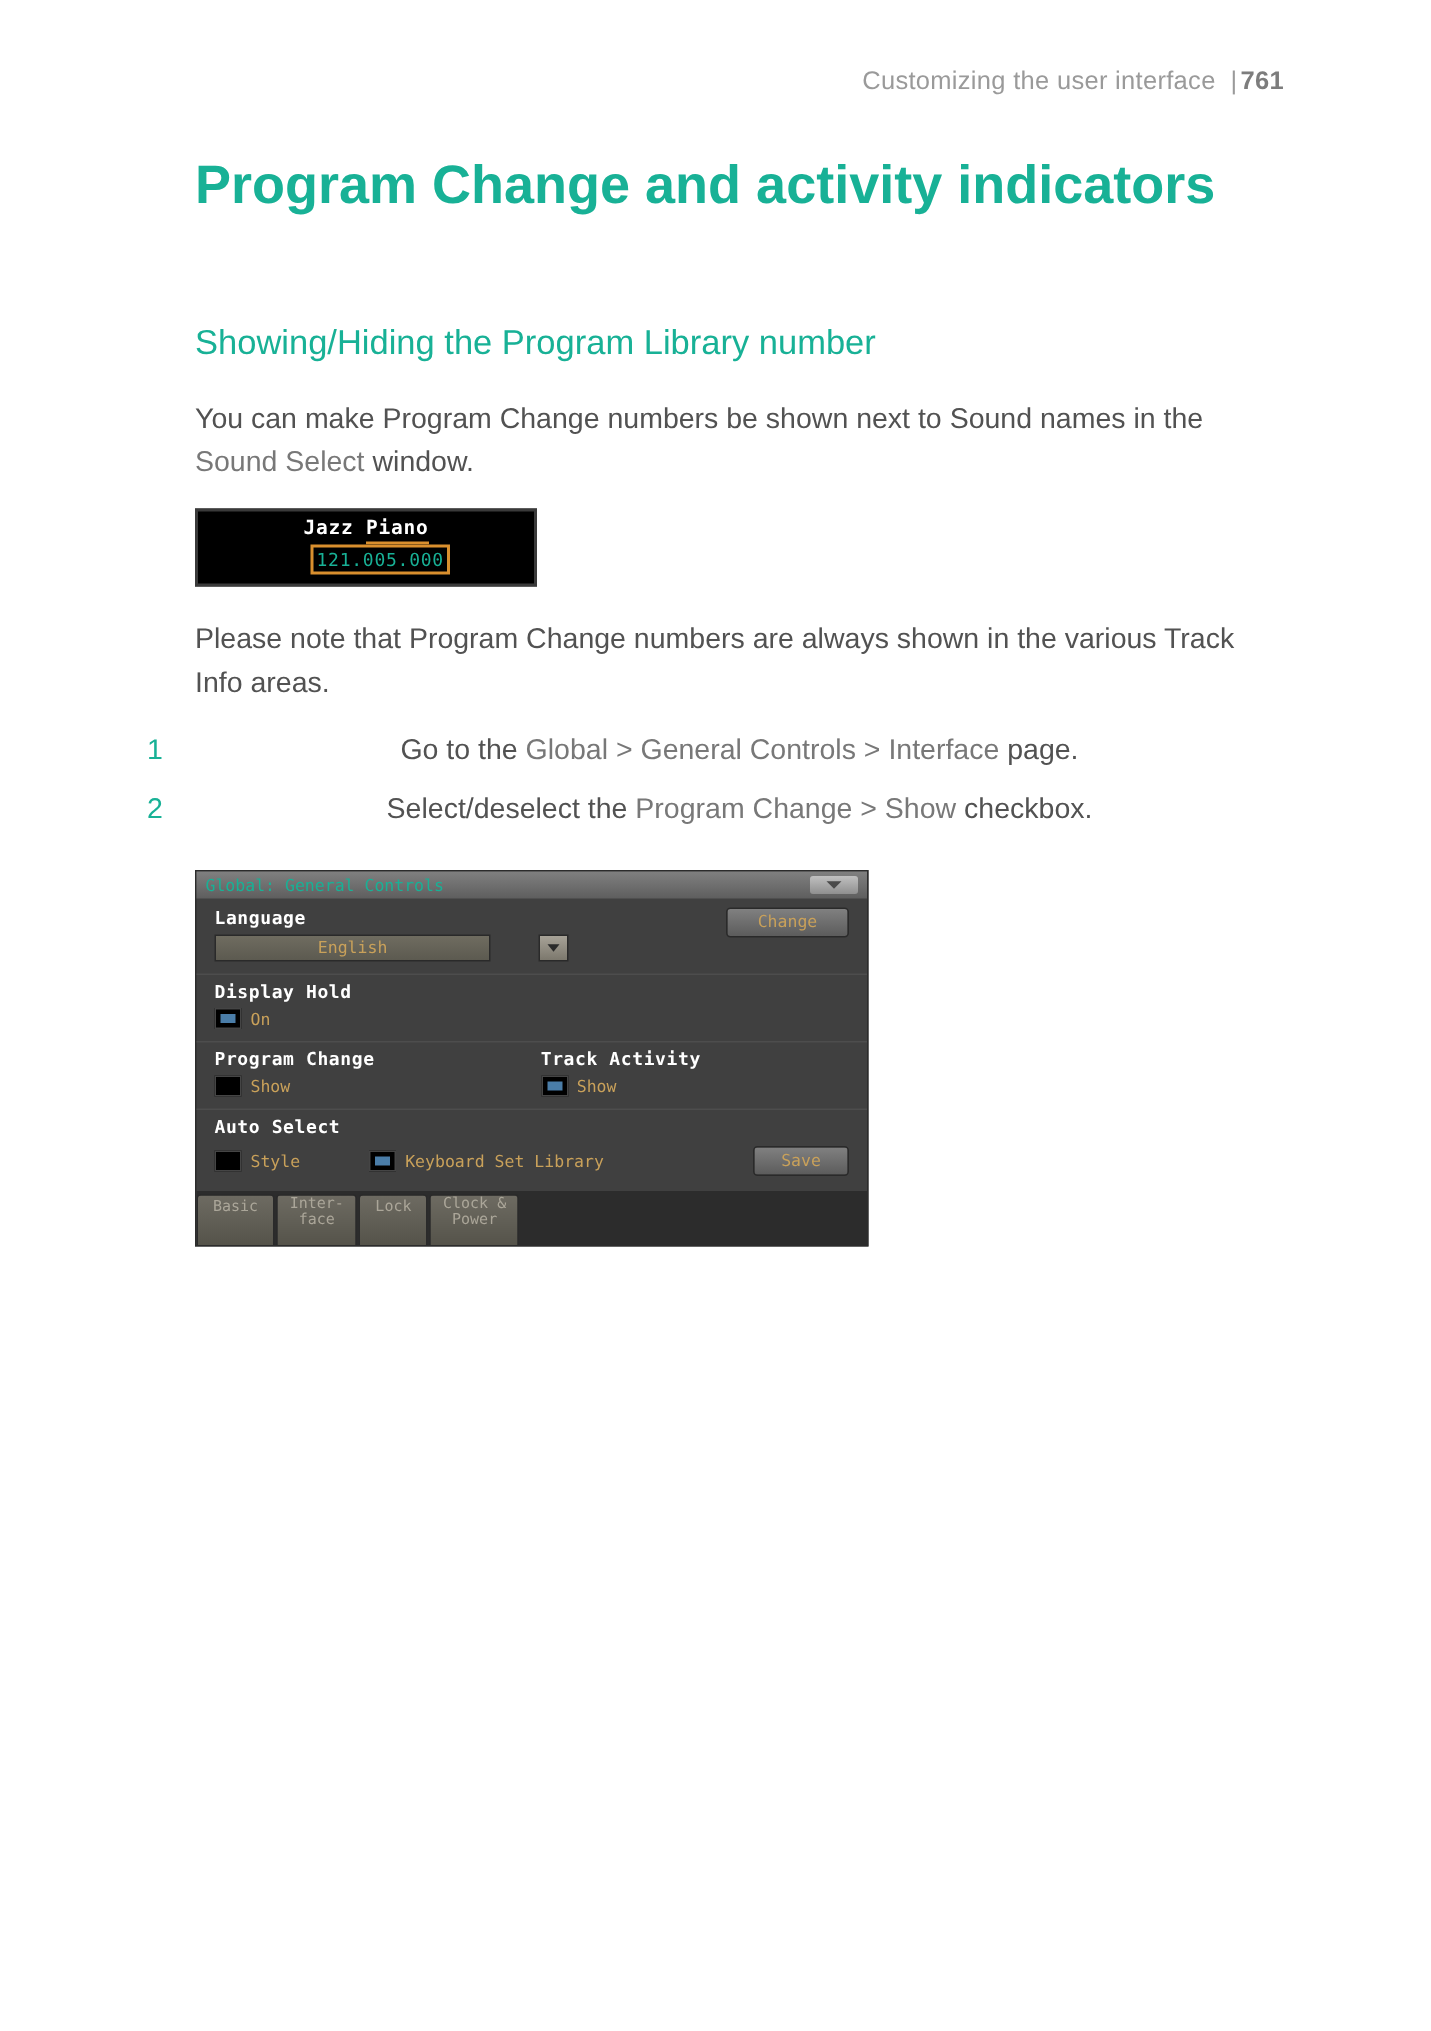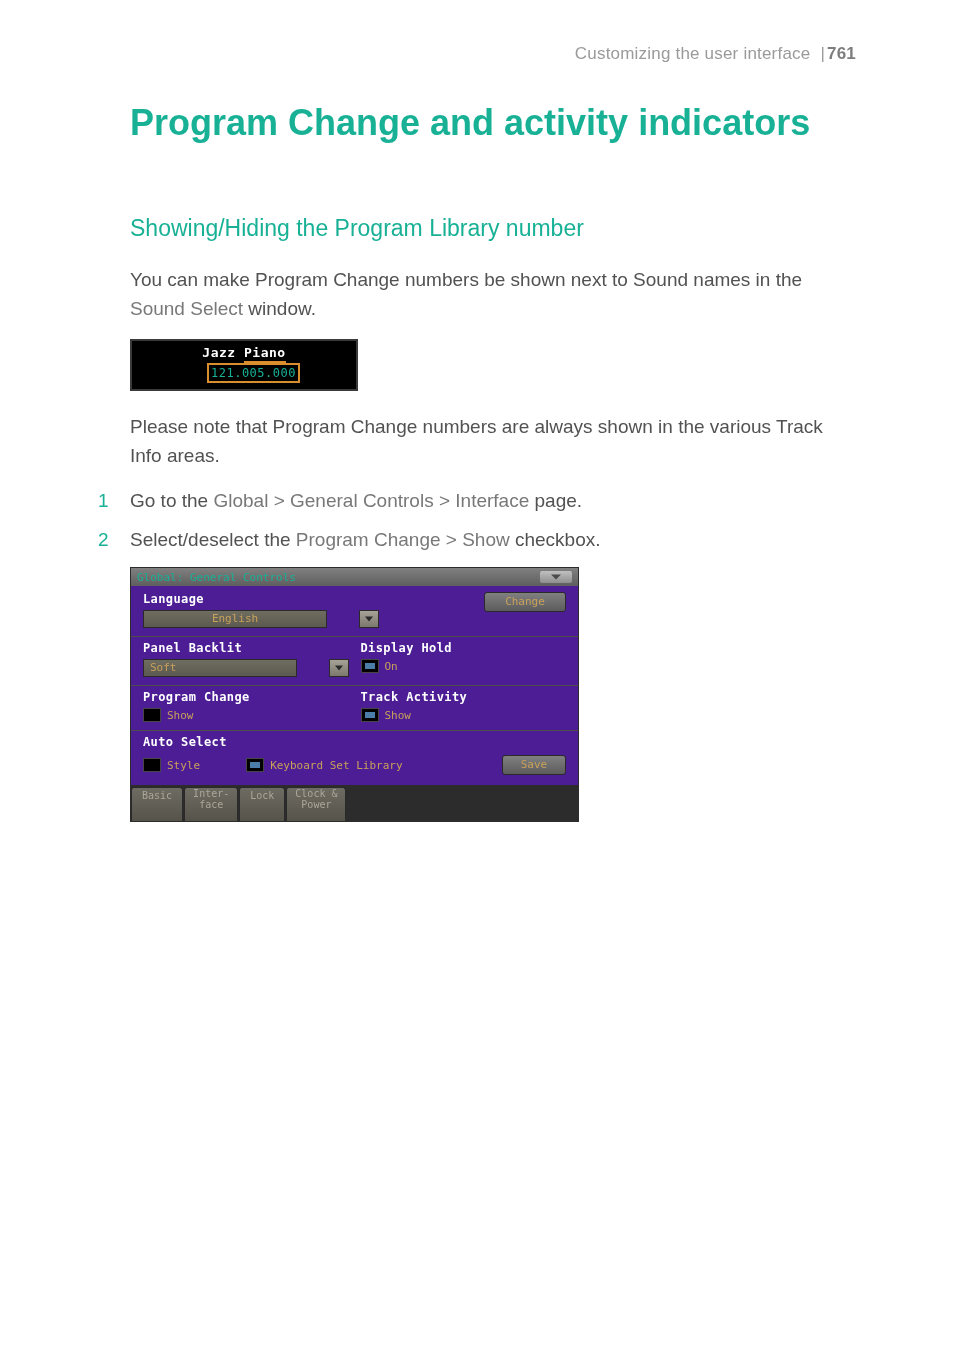--- a/index.html
+++ b/index.html
@@ -7,33 +7,33 @@
   .page { padding: 44px 98px 0 98px; }
   .running-header { text-align: right; font-size: 17px; color: #9a9a9a; margin-bottom: 38px; letter-spacing: 0.2px; }
   .running-header .pipe { margin: 0 2px 0 10px; color: #9a9a9a; }
   .running-header .pagenum { font-weight: 700; color: #7d7d7d; }
   h1.page-title { color: #18b196; font-size: 36px; font-weight: 700; margin: 0 0 72px 32px; line-height: 1.15; }
   .content { margin-left: 32px; }
   h2.section-title { color: #18b196; font-size: 23px; font-weight: 500; margin-bottom: 24px; }
   p.body { font-size: 19px; color: #525252; line-height: 1.5; margin-bottom: 16px; }
   p.body .ui-text { color: #787878; }
   .sound-thumb { margin: 4px 0 22px 0; }
-  ol.steps { list-style: none; counter-reset: step; margin-left: -32px; }
+  ol.steps { list-style: none; counter-reset: step; margin-left: -32px; text-align: center; }
   ol.steps > li { position: relative; padding-left: 32px; font-size: 19px; color: #525252; line-height: 1.6; margin-bottom: 8px; }
   ol.steps > li::before { counter-increment: step; content: counter(step); position: absolute; left: 0; top: 0; color: #18b196; font-size: 19px; }
   ol.steps .ui-text { color: #787878; }
 
   
   .fig1 { width: 228px; background: #000; border: 2px solid #3a3a3a; padding: 4px 9px 6px 9px; font-family: "Lucida Console", Monaco, monospace; }
   .fig1-title { color: #fff; font-weight: 700; font-size: 13px; text-align: center; letter-spacing: 0.5px; margin-bottom: 2px; }
   .fig1-title .underline-part { border-bottom: 2px solid #d98f2e; padding-bottom: 1px; }
   .fig1-pc { border: 2px solid #d98f2e; background: #000; color: #18b196; font-size: 12px; padding: 1px 2px; display: inline-block; margin-left: 66px; letter-spacing: 0.5px; }
 
   
-  .fig2 { width: 449px; background: #4c1d95; font-family: "Lucida Console", Monaco, monospace; font-size: 12px; color: #d7d0c0; margin-top: 12px; border: 1px solid #2c2c2c; }
+  .fig2 { width: 449px; background: #404040; font-family: "Lucida Console", Monaco, monospace; font-size: 12px; color: #d7d0c0; margin-top: 25px; border: 1px solid #2c2c2c; }
   .fig2-titlebar { display: flex; align-items: center; background: linear-gradient(#808080,#5e5e5e); height: 18px; padding: 0 6px; }
   .fig2-titlebar-text { color: #18b196; font-size: 11px; flex: 1; }
   .fig2-titlebar-chev { width: 32px; height: 12px; background: linear-gradient(#c0c0c0,#8f8f8f); border-radius: 2px; position: relative; }
   .fig2-titlebar-chev::after { content:""; position:absolute; left:50%; top:50%; width:0;height:0; border-left:5px solid transparent; border-right:5px solid transparent; border-top:5px solid #4a4a4a; transform:translate(-50%,-50%);}
   .fig2-body { padding: 2px 6px 0 6px; }
   .fig2-row { display: flex; }
   .fig2-cell { flex: 1; padding: 4px 6px 8px 6px; }
   .fig2-label { color: #fff; font-weight: 700; font-size: 12px; margin-bottom: 4px; letter-spacing: 0.4px; }
   .fig2-sep { border-top: 1px solid #4d4d4d; margin: 0 -6px; }
   .fig2-dropdown { display:flex; align-items:flex-start;gap:32px; }
@@ -102,27 +102,20 @@
             </div>
           </div>
           <div class="fig2-cell" style="display:flex;align-items:flex-start;justify-content:flex-end;">
             <div class="fig2-btn" style="width:82px">Change</div>
           </div>
         </div>
         <div class="fig2-sep"></div>
 
         <div class="fig2-row">
           <div class="fig2-cell">
-            <div class="fig2-label">Panel Backlit</div>
-            <div class="fig2-dropdown">
-              <div class="fig2-dropdown-field" style="text-align:left;padding-left:6px">Soft</div>
-              <div class="fig2-dropdown-btn"></div>
-            </div>
-          </div>
-          <div class="fig2-cell">
             <div class="fig2-label">Display Hold</div>
             <div class="fig2-chk-row">
               <div class="fig2-chk on"></div>
               <span class="fig2-chk-label">On</span>
             </div>
           </div>
         </div>
         <div class="fig2-sep"></div>
 
         <div class="fig2-row">

